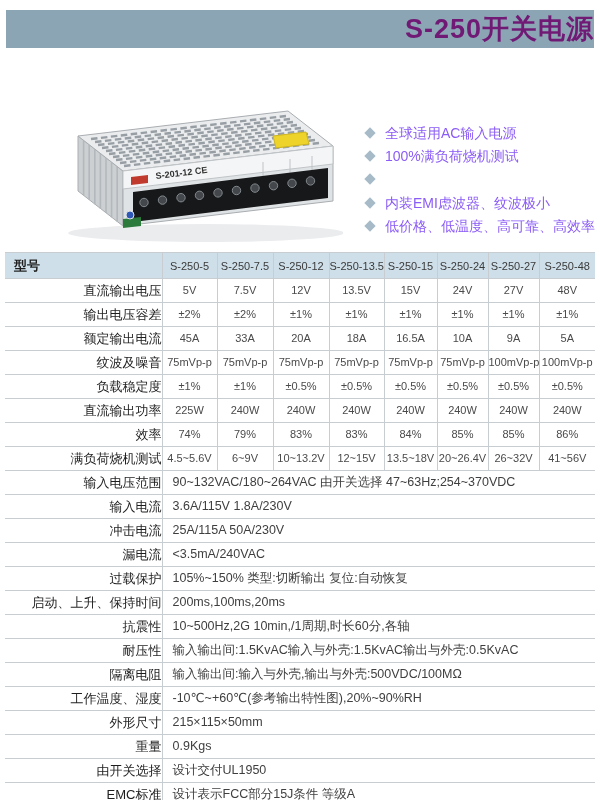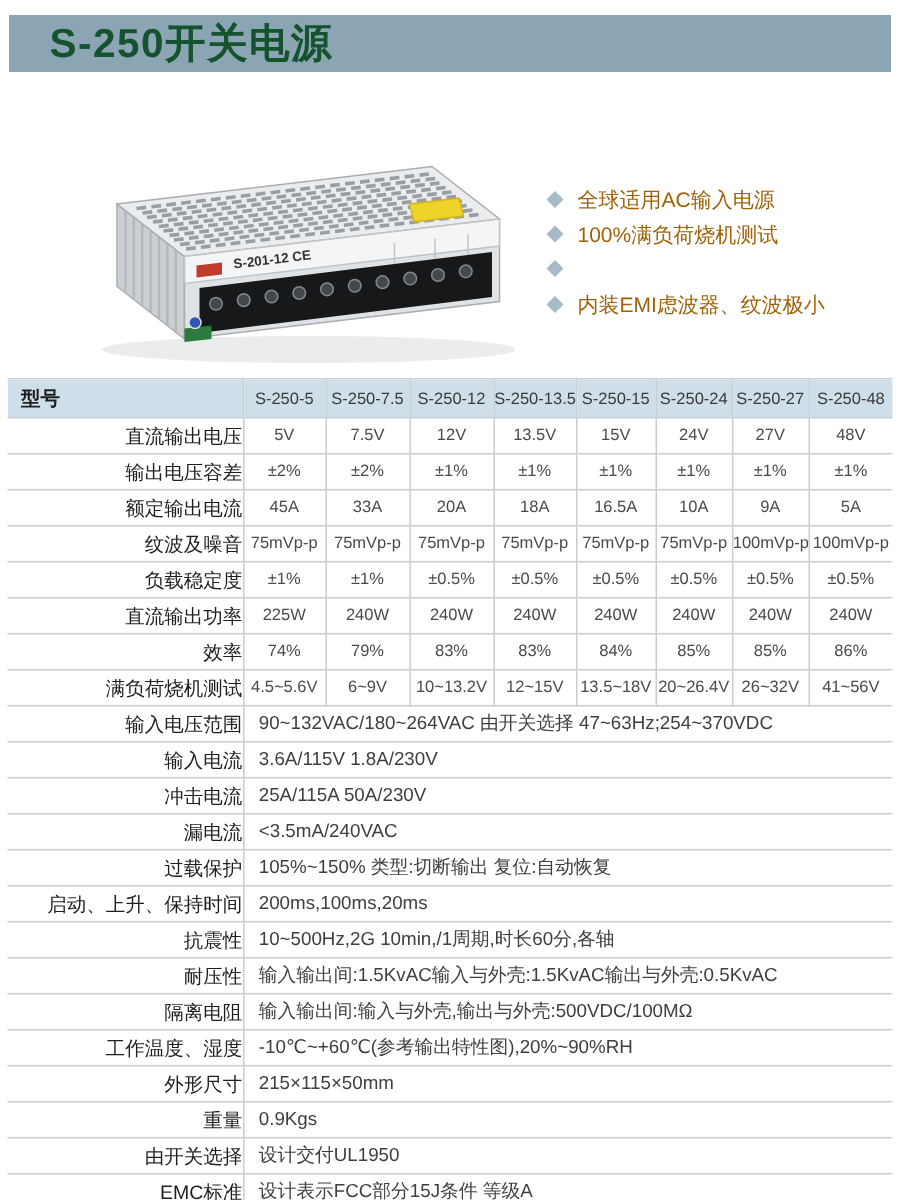--- a/index.html
+++ b/index.html
@@ -2,27 +2,27 @@
 <html><head>
 <meta charset="utf-8">
 <style>
   * { margin:0; padding:0; box-sizing:border-box; }
   html,body { width:600px; height:800px; background:#fff;
     font-family:"Liberation Sans","DejaVu Sans",sans-serif; }
   .page { position:relative; width:600px; height:800px; background:#fff; overflow:hidden; }
 
   .title-bar { position:absolute; left:6px; top:10px; width:588px; height:38px;
     background:#8CA5B4; }
-  .title-bar h1 { color:#14532d; font-size:27px; font-weight:bold; line-height:38px;
-    padding-left:27px; letter-spacing:1px; }
+  .title-bar h1 { color:#701a75; font-size:27px; font-weight:bold; line-height:38px;
+    padding-left:27px; letter-spacing:1px;text-align:right; }
 
   .product-svg { position:absolute; left:38px; top:76px; width:305px; height:172px; }
 
   .features { position:absolute; left:366px; top:122px; width:230px; list-style:none; }
-  .features li { height:23.2px; line-height:23.2px; font-size:14px; color:#a16207;
+  .features li { height:23.2px; line-height:23.2px; font-size:14px; color:#8b5cf6;
     white-space:nowrap; }
   .diamond { display:inline-block; width:8px; height:8px; background:#A6BAC8;
     transform:rotate(45deg); margin-right:11px; margin-bottom:1px; }
 
   table.spec { position:absolute; left:5px; top:252px; width:590px;
     border-collapse:collapse; table-layout:fixed; }
   table.spec td, table.spec th { border:1px solid #c8cdd2; white-space:nowrap;
     overflow:hidden; }
   table.spec td:first-child, table.spec th:first-child { border-left:none; }
   table.spec td:last-child, table.spec th:last-child { border-right:none; }
@@ -99,20 +99,21 @@
 
     <polygon points="85,143 103,141 103,150 85,152" fill="#2C7A3C"></polygon>
     <circle cx="92" cy="139" r="4" fill="#2E57B8" stroke="#dfe3e6" stroke-width="1"></circle>
   </svg>
 
   <ul class="features">
       <li><span class="diamond"></span><span>全球适用AC输入电源</span></li>
       <li><span class="diamond"></span><span>100%满负荷烧机测试</span></li>
       <li><span class="diamond"></span></li>
       <li><span class="diamond"></span><span>内装EMI虑波器、纹波极小</span></li>
+      <li><span class="diamond"></span><span>低价格、低温度、高可靠、高效率</span></li>
     </ul>
 
   <table class="spec">
     <colgroup>
       <col style="width:157px">
         <col style="width:55px">
         <col style="width:56px">
       <col style="width:56px">
         <col style="width:55px">
         <col style="width:53px">

